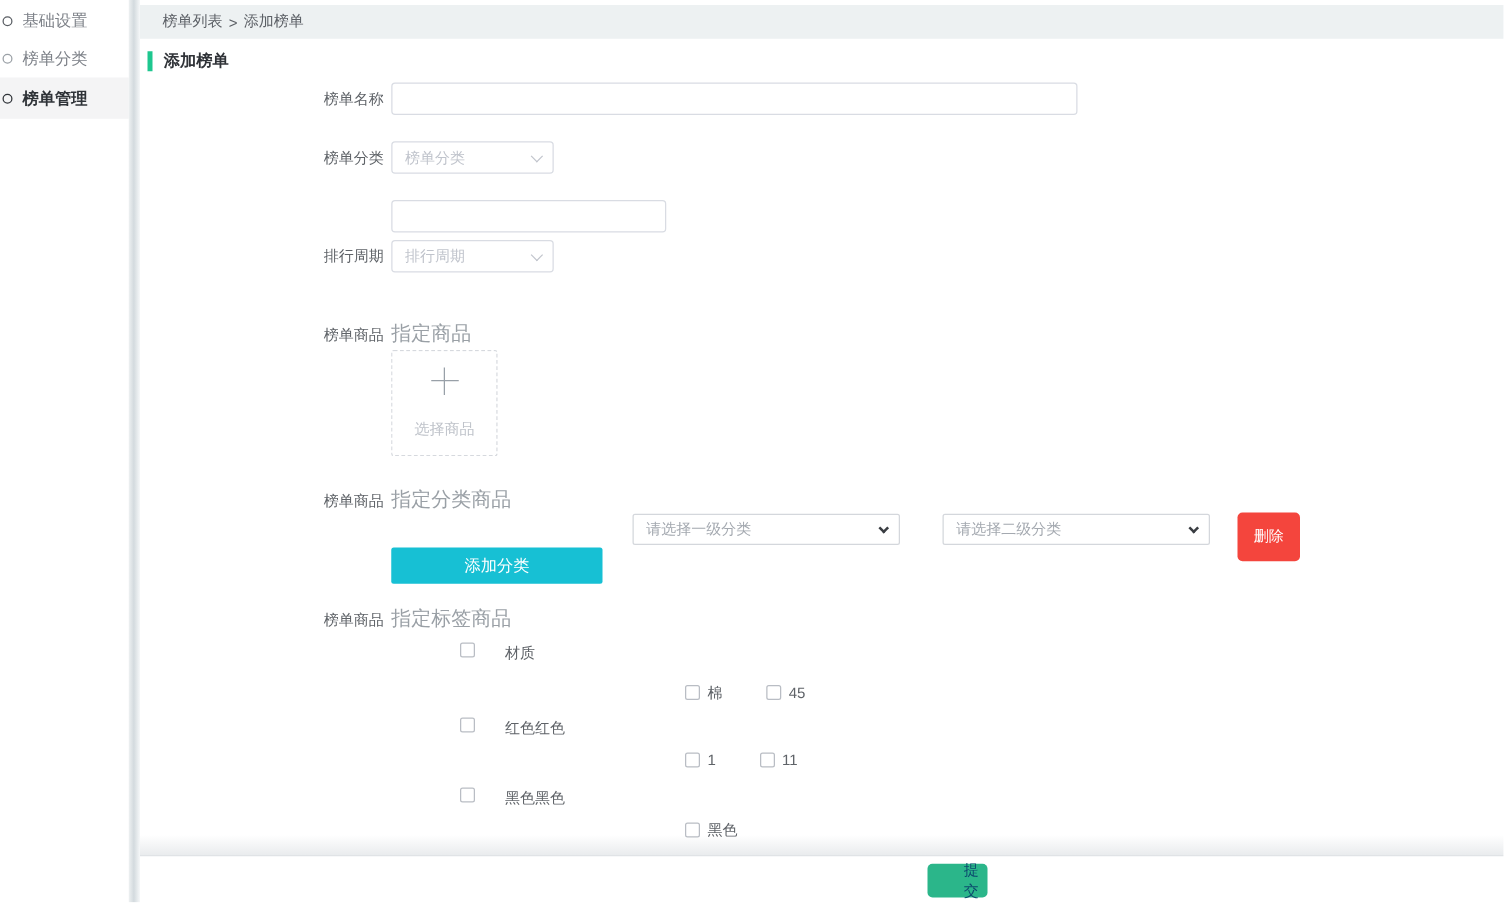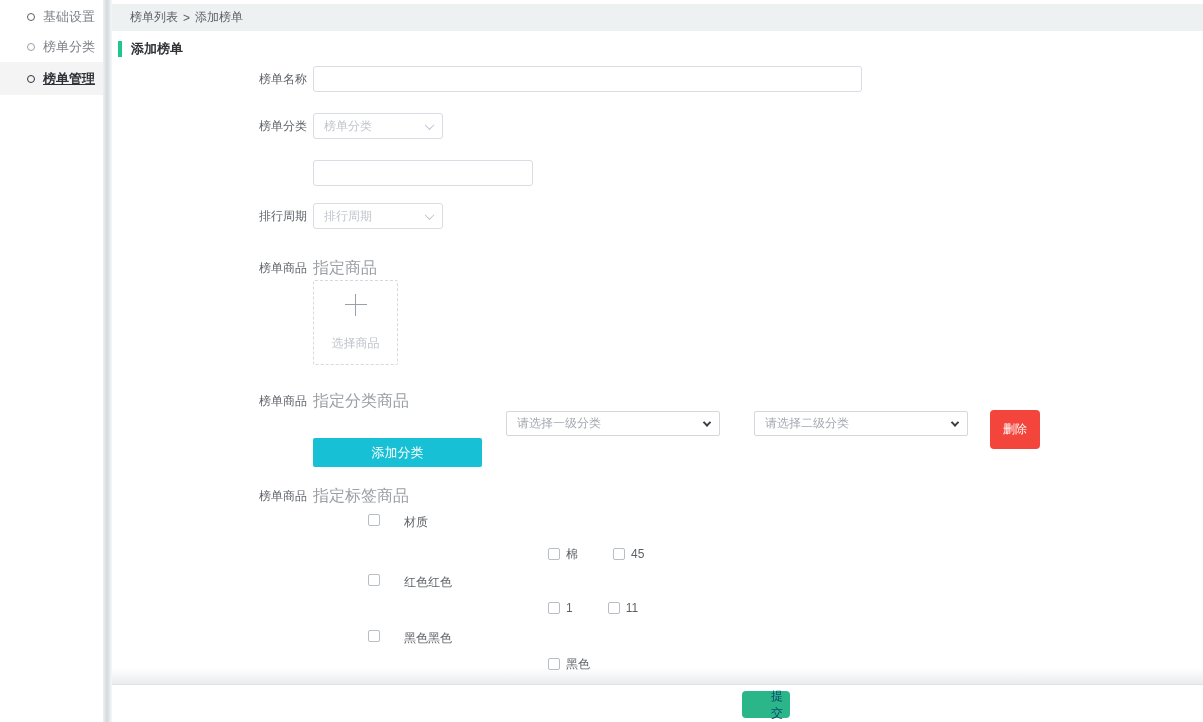--- a/index.html
+++ b/index.html
@@ -5,46 +5,46 @@
   * { box-sizing: border-box; }
   html,body { margin:0; padding:0; background:#fff; }
   .page {
     position:relative; width:1203px; height:722px; overflow:hidden;
     font-family:"Liberation Sans", sans-serif; background:#fff;
   }
   
   .sidebar { position:absolute; left:0; top:0; width:103px; height:722px; background:#fff; }
   .side-item {
     position:absolute; left:0; width:103px; height:31px;
-    display:flex; align-items:center; padding-left:27px; gap:8px;
+    display:flex; align-items:center; padding-left:2px; gap:8px;
     font-size:13px; color:#7d8188; cursor:pointer;
   }
   .side-item .ring { width:8px; height:8px; border:1.5px solid #595d63; border-radius:50%; flex:none; }
   .si-0 { top:1px; }
   .si-1 { top:31px; }
   .si-1 .ring { border-color:#9aa0a6; }
-  .si-2 { top:62px; height:33px; background:#f4f4f5; color:#2f3338; font-weight:bold;text-decoration:underline; }
+  .si-2 { top:62px; height:33px; background:#f4f4f5; color:#2f3338; font-weight:bold; }
   .si-2 .ring { border-color:#2f3338; }
   .side-strip {
     position:absolute; left:103px; top:0; width:9px; height:722px;
     background:linear-gradient(to right, #eef1f2 0%, #d3dade 45%, #f6f8f9 100%);
   }
   
   .main { position:absolute; left:112px; top:0; width:1091px; height:722px; background:#fff; }
   .breadcrumb {
     position:absolute; top:4px; left:0; right:0; height:27px; background:#edf1f2;
     display:flex; align-items:center; padding-left:18px; font-size:12px; color:#5c6066; gap:5px;
   }
   .breadcrumb .bc-link { cursor:pointer; }
   .section-head { position:absolute; top:40px; left:6px; height:17px; display:flex; align-items:center; gap:9px; }
   .green-bar { width:4px; height:16px; background:#1ec78f; flex:none; }
   .section-title { font-size:13px; font-weight:bold; color:#303338; }
   
   .frow { position:absolute; left:0; right:0; height:26px; }
-  .r1 { top:66px; } .r2 { top:113px; } .r3 { top:160px; } .r4 { top:203px; }
+  .r1 { top:66px; } .r2 { top:113px; } .r3 { top:160px; } .r4 { top:192px; }
   .flabel {
     position:absolute; left:0; top:0; width:195px; text-align:right;
     font-size:12px; color:#5f6368; line-height:26px; white-space:nowrap;
   }
   .lrow { position:absolute; left:0; right:0; height:18px; }
   .r5l { top:259px; } .r6l { top:392px; } .r7l { top:487px; }
   .lrow .flabel { line-height:18px; }
   .fsub { position:absolute; left:201px; top:0; font-size:16px; color:#9aa0a6; line-height:18px; }
   .text-input {
     position:absolute; left:201px; top:0; height:26px;

